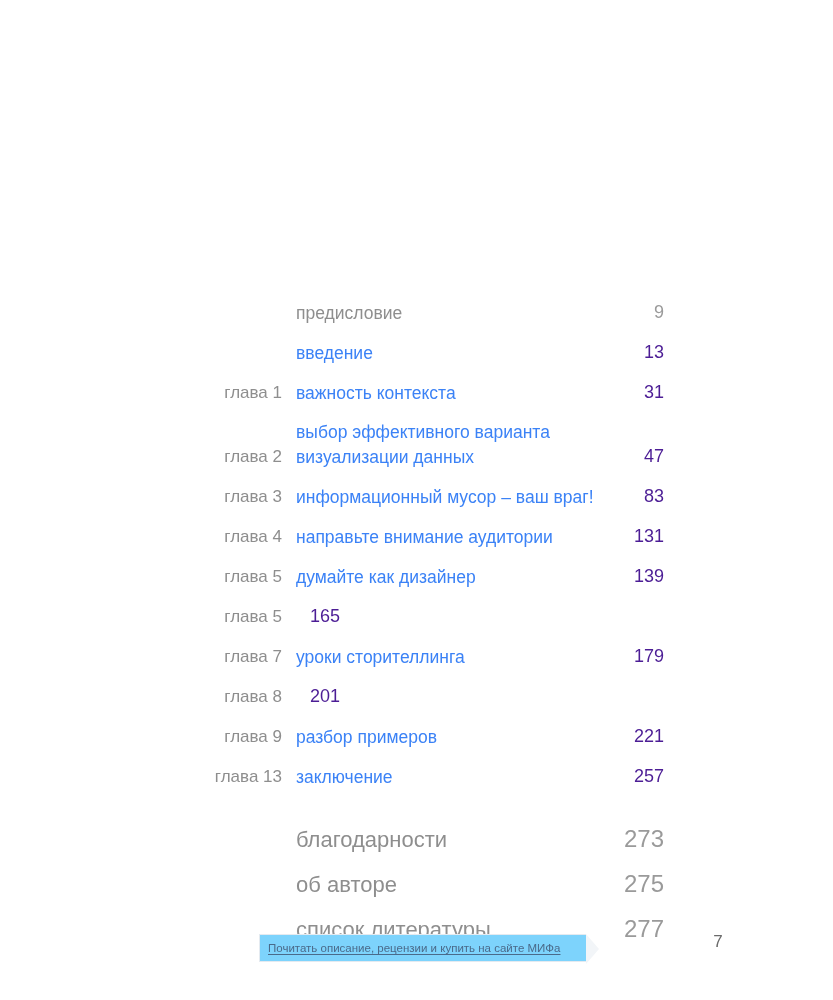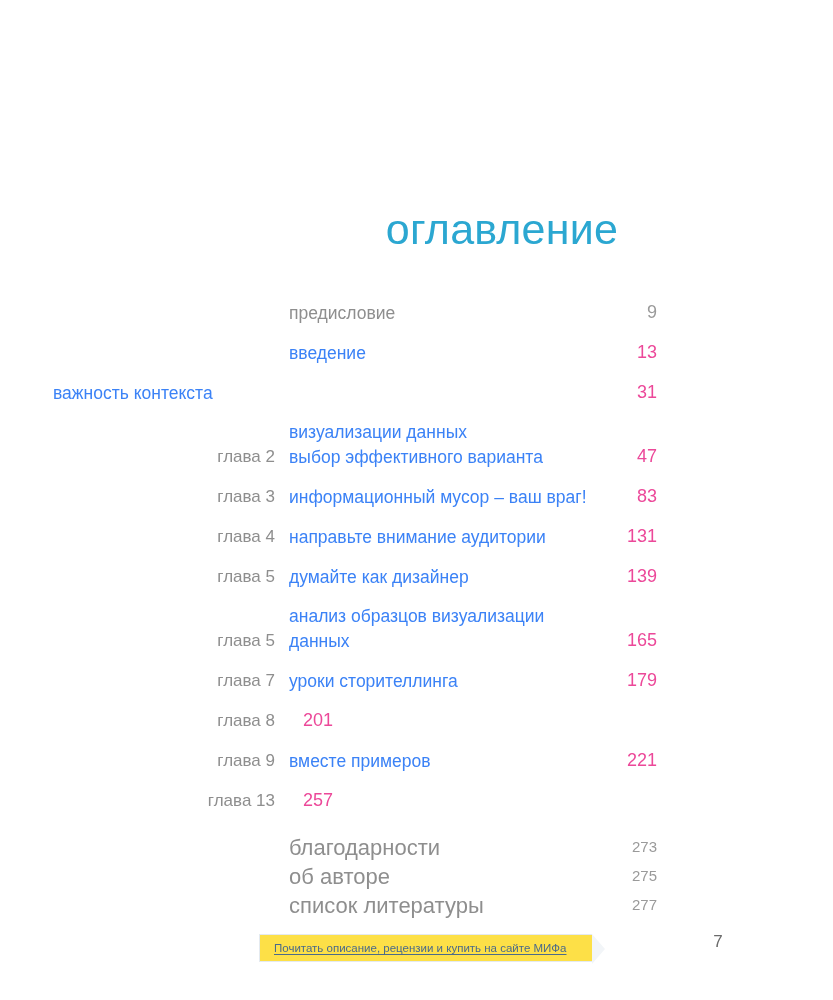--- a/index.html
+++ b/index.html
@@ -33,21 +33,21 @@
     font-weight: 300;
     letter-spacing: 0.2px;
     color: #2ba7d1;
     line-height: 1.05;
     white-space: nowrap;
   }
 
   
   .toc {
     position: absolute;
-    left: 7px;
+    left: 14px;
     top: 300px;
     width: 618px;
     padding-left: 32px;
   }
 
   .toc-row {
     display: flex;
     align-items: flex-end;
     width: 100%;
     margin-bottom: 14px;
@@ -73,49 +73,49 @@
     font-weight: 400;
     line-height: 25px;
   }
   .col-title .line2 { display: block; }
 
   .col-page {
     width: 58px;
     flex: 0 0 58px;
     text-align: right;
     font-size: 18px;
-    color: #ec4899;
+    color: #4c1d95;
     font-weight: 400;
     line-height: 25px;
     white-space: nowrap;
     padding-bottom: 1px;
   }
 
   
   .toc-row.muted .col-title { color: #8e8e8e; }
   .toc-row.muted .col-page  { color: #9a9a9a; }
 
   .toc-row.tall { margin-bottom: 14px; }
 
   
   .backmatter { margin-top: 20px; }
   .backmatter .toc-row { margin-bottom: 3px; }
   .backmatter .col-title { color: #8e8e8e; font-size: 22px; }
-  .backmatter .col-page  { color: #9a9a9a; font-size: 15px; }
+  .backmatter .col-page  { color: #9a9a9a; font-size: 24px; margin-top: 16px; }
 
   
   .promo-banner {
     position: absolute;
     left: 259px;
     top: 934px;
     height: 28px;
     display: flex;
     align-items: center;
-    padding: 0 26px 0 14px;
-    background: #fde047;
+    padding: 0 26px 0 8px;
+    background: #7dd3fc;
     border: 1px solid #e4eaf0;
     border-right: none;
     box-sizing: border-box;
   }
   .promo-banner::after {
     content: "";
     position: absolute;
     right: -13px;
     top: -1px;
     width: 0;
@@ -142,46 +142,46 @@
     text-align: center;
     font-size: 17px;
     color: #6b6b6b;
   }
 </style>
 </head>
 <body>
 
 <div class="page">
 
-  <h1 class="toc-title">оглавление</h1>
 
   <div class="toc">
 
     <div class="toc-row muted">
       <div class="col-chapter"></div>
       <div class="col-title"><span>предисловие</span></div>
       <div class="col-page">9</div>
     </div>
 
     <div class="toc-row">
       <div class="col-chapter"></div>
       <div class="col-title"><span>введение</span></div>
       <div class="col-page">13</div>
     </div>
 
     <div class="toc-row">
+      <div class="col-chapter">глава 1</div>
       <div class="col-title"><span>важность контекста</span></div>
       <div class="col-page">31</div>
     </div>
 
     <div class="toc-row tall">
       <div class="col-chapter">глава 2</div>
       <div class="col-title">
+        <span class="line2">выбор эффективного варианта</span>
         <span class="line2">визуализации данных</span>
-        <span class="line2">выбор эффективного варианта</span>
       </div>
       <div class="col-page">47</div>
     </div>
 
     <div class="toc-row">
       <div class="col-chapter">глава 3</div>
       <div class="col-title"><span>информационный мусор – ваш враг!</span></div>
       <div class="col-page">83</div>
     </div>
 
@@ -192,43 +192,43 @@
     </div>
 
     <div class="toc-row">
       <div class="col-chapter">глава 5</div>
       <div class="col-title"><span>думайте как дизайнер</span></div>
       <div class="col-page">139</div>
     </div>
 
     <div class="toc-row">
       <div class="col-chapter">глава 5</div>
-      <div class="col-title"><span>анализ образцов визуализации данных</span></div>
       <div class="col-page">165</div>
     </div>
 
     <div class="toc-row">
       <div class="col-chapter">глава 7</div>
       <div class="col-title"><span>уроки сторителлинга</span></div>
       <div class="col-page">179</div>
     </div>
 
     <div class="toc-row">
       <div class="col-chapter">глава 8</div>
       <div class="col-page">201</div>
     </div>
 
     <div class="toc-row">
       <div class="col-chapter">глава 9</div>
-      <div class="col-title"><span>вместе примеров</span></div>
+      <div class="col-title"><span>разбор примеров</span></div>
       <div class="col-page">221</div>
     </div>
 
     <div class="toc-row">
       <div class="col-chapter">глава 13</div>
+      <div class="col-title"><span>заключение</span></div>
       <div class="col-page">257</div>
     </div>
 
     <div class="backmatter">
 
       <div class="toc-row">
         <div class="col-chapter"></div>
         <div class="col-title"><span>благодарности</span></div>
         <div class="col-page">273</div>
       </div>

